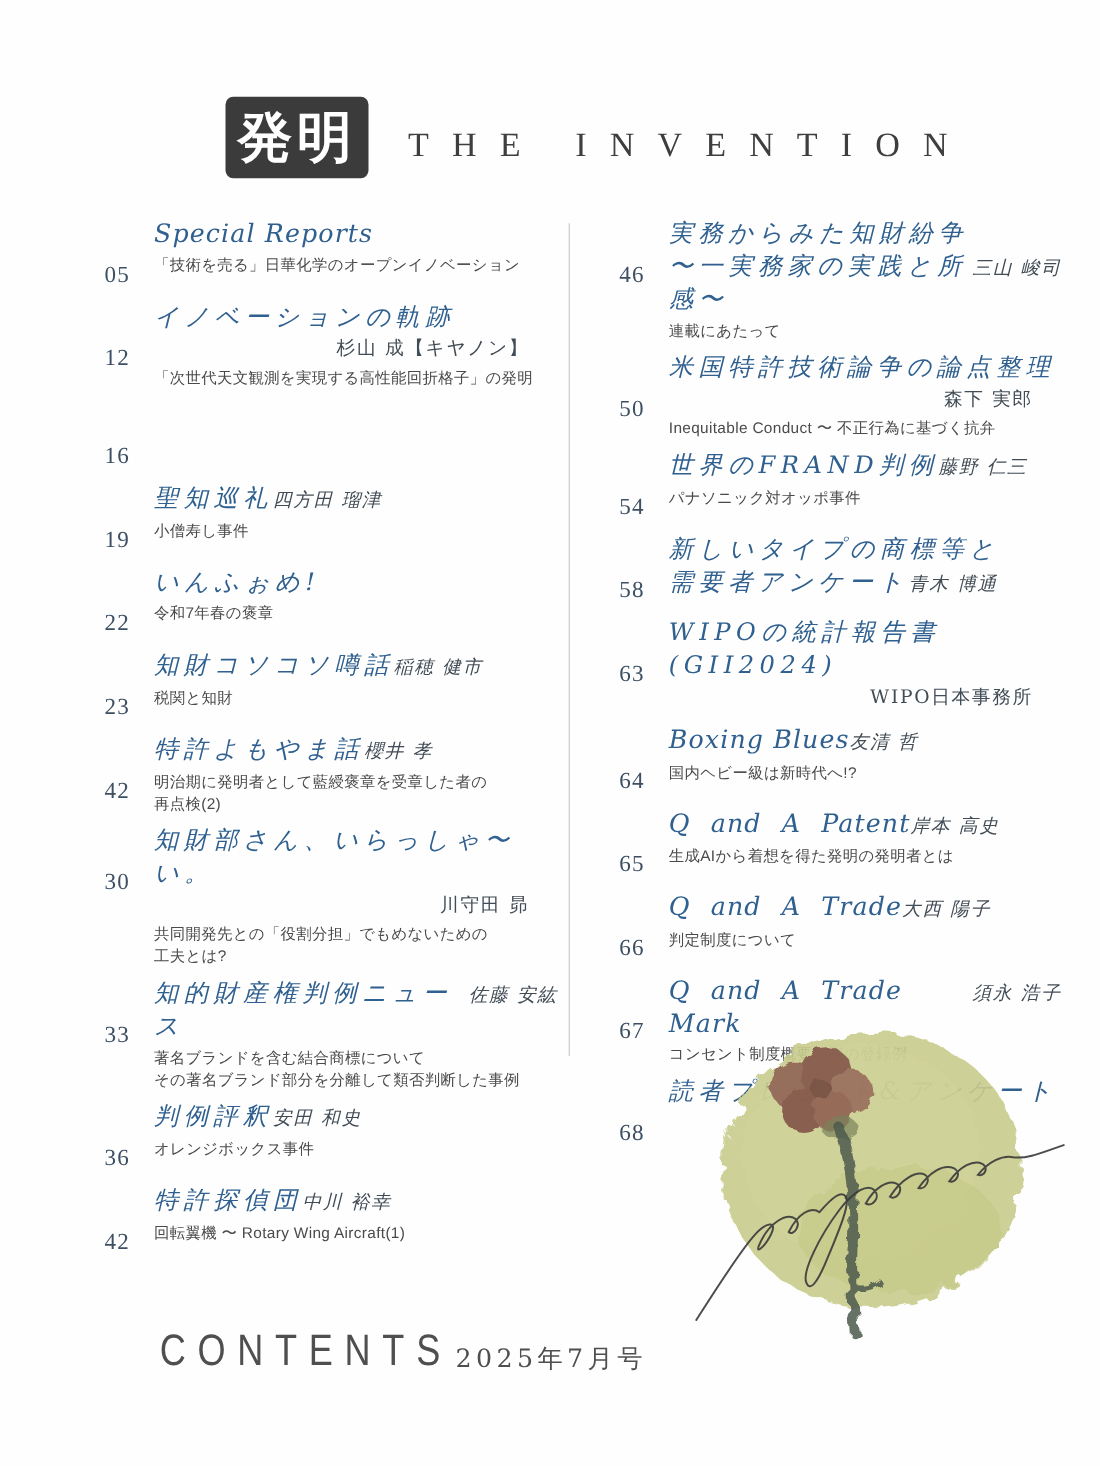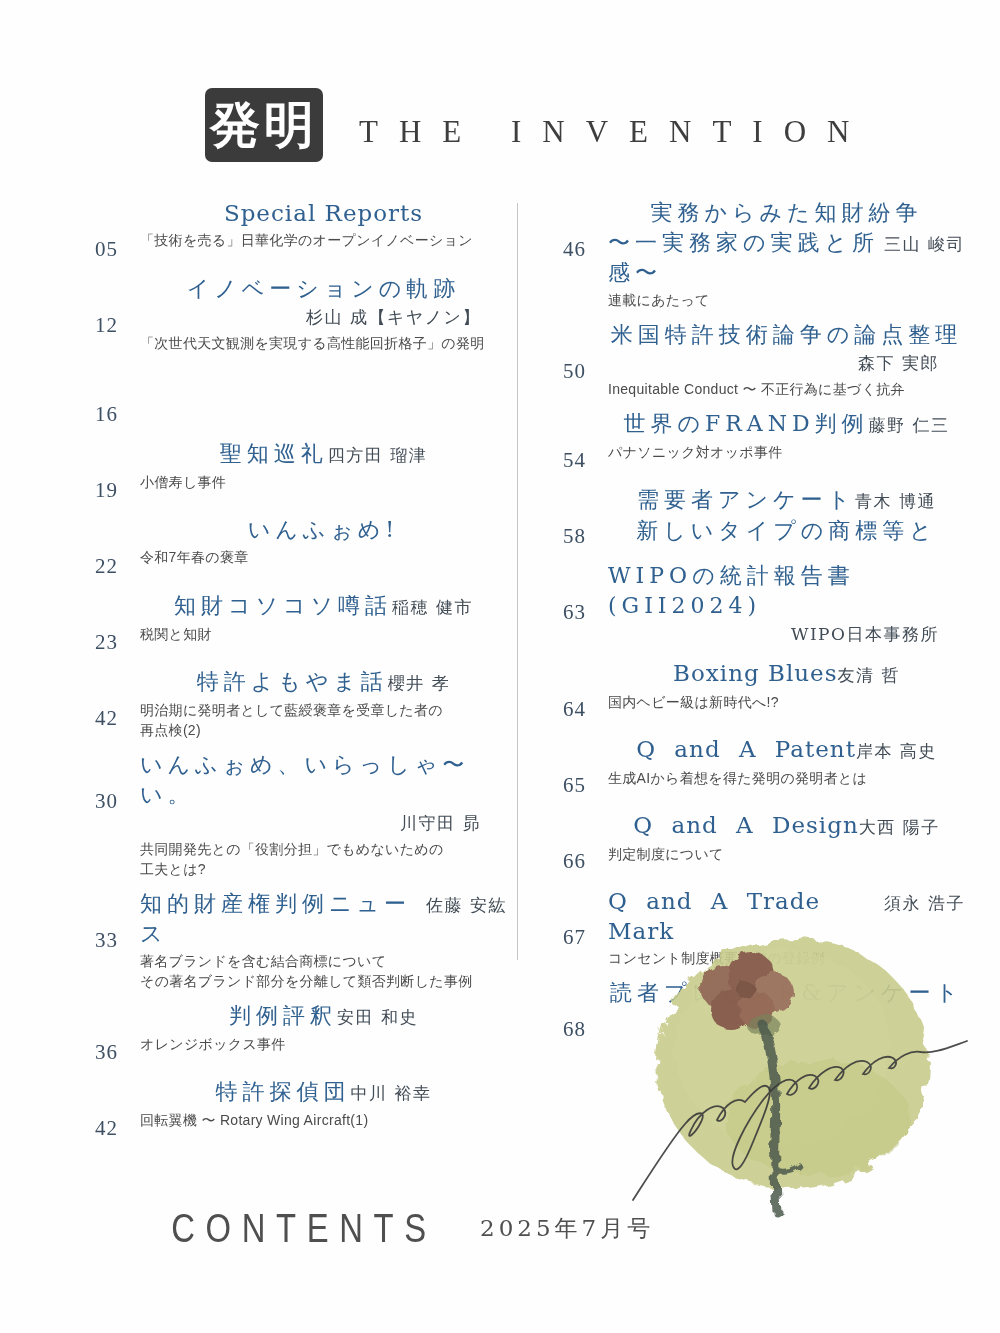--- a/index.html
+++ b/index.html
@@ -1,47 +1,47 @@
 <!DOCTYPE html>
 <html><head>
 <meta charset="utf-8">
 <style>
   html,body{margin:0;padding:0;background:#fff;}
   .page{position:relative;width:1000px;height:1333px;background:#fefefe;overflow:hidden;
         font-family:"Liberation Serif",serif;}
   
   .masthead{position:absolute;left:205px;top:88px;display:flex;align-items:center;}
-  .logo-box{width:118px;height:74px;background:#3b3b3b;border-radius:7px;
+  .logo-box{width:130px;height:74px;background:#3b3b3b;border-radius:7px;
             display:flex;align-items:center;justify-content:center;text-align:right;}
   .logo-box span{color:#fff;font-size:50px;font-weight:bold;letter-spacing:4px;
                  font-family:"DejaVu Serif","Liberation Serif",serif;line-height:1;}
   .logo-sub{margin-left:36px;font-size:31px;letter-spacing:21px;color:#3e3e3e;
             font-family:"Liberation Serif",serif;white-space:nowrap;padding-top:14px;}
   
   .divider{position:absolute;left:517px;top:203px;width:1px;height:757px;background:#c6c6c6;}
   .col{position:absolute;top:198px;}
   .col-left{left:95px;width:412px;}
   .col-right{left:563px;width:402px;}
   .entry{display:flex;margin-bottom:10px;}
   .num{width:45px;flex:none;font-size:21px;color:#3d4f63;letter-spacing:1px;line-height:30px;margin-top:36px;}
   .content{flex:1;min-width:0;}
-  .title-row{display:flex;justify-content:center;align-items:baseline;line-height:30px;}
+  .title-row{display:flex;justify-content:flex-start;align-items:baseline;line-height:30px;font-style:italic;}
   .title{font-size:22px;color:#2f608f;letter-spacing:5px;font-family:"DejaVu Serif","Liberation Serif",serif;}
   .title.latin{font-size:23px;letter-spacing:1px;}
   .title.qa{word-spacing:10px;}
   .author{font-size:17px;color:#424c56;letter-spacing:1.5px;white-space:nowrap;
           font-family:"DejaVu Serif","Liberation Serif",serif;}
   .author-below{text-align:right;line-height:27px;padding-right:26px;}
   .sub{font-family:"Liberation Sans","DejaVu Sans",sans-serif;font-size:14px;color:#4a4a4a;
        line-height:20px;letter-spacing:0.3px;margin-top:2px;}
   .sub + .sub{margin-top:0;}
   
   .flower-illo{position:absolute;left:625px;top:930px;width:345px;height:290px;}
   
-  .footer{position:absolute;left:142px;top:1206px;display:flex;align-items:center;gap:40px;}
+  .footer{position:absolute;left:116px;top:1206px;display:flex;align-items:flex-end;}
   .contents-label{font-family:"Liberation Sans","DejaVu Sans",sans-serif;font-size:40px;
                   letter-spacing:13px;color:#4f4f4f;transform:scaleX(0.82);transform-origin:left baseline;
                   font-weight:500;}
   .issue-label{font-size:23px;letter-spacing:4px;color:#4f4f4f;margin-left:-26px;
                font-family:"DejaVu Serif","Liberation Serif",serif;}
 </style>
 </head>
 <body>
 
 <div class="page">
@@ -123,21 +123,21 @@
         </div>
         <div class="sub">明治期に発明者として藍綬褒章を受章した者の</div>
         <div class="sub">再点検(2)</div>
       </div>
     </div>
 
     <div class="entry">
       <div class="num">30</div>
       <div class="content">
         <div class="title-row">
-            <span class="title">いんふぉめ、いらっしゃ〜い。</span>
+            <span class="title">知財部さん、いらっしゃ〜い。</span>
           </div>
         <div class="author author-below">川守田 昴</div>
         <div class="sub">共同開発先との「役割分担」でもめないための</div>
         <div class="sub">工夫とは?</div>
       </div>
     </div>
 
     <div class="entry">
       <div class="num">33</div>
       <div class="content">
@@ -209,26 +209,26 @@
           <span class="author">藤野 仁三</span>
         </div>
         <div class="sub">パナソニック対オッポ事件</div>
       </div>
     </div>
 
     <div class="entry">
       <div class="num">58</div>
       <div class="content">
         <div class="title-row">
+            <span class="title">新しいタイプの商標等と</span>
+          </div>
+        <div class="title-row">
           <span class="title">需要者アンケート</span>
           <span class="author">青木 博通</span>
         </div>
-        <div class="title-row">
-            <span class="title">新しいタイプの商標等と</span>
-          </div>
       </div>
     </div>
 
     <div class="entry">
       <div class="num">63</div>
       <div class="content">
         <div class="title-row">
             <span class="title">WIPOの統計報告書(GII2024)</span>
           </div>
         <div class="author author-below">WIPO日本事務所</div>
@@ -254,21 +254,21 @@
           <span class="author">岸本 高史</span>
         </div>
         <div class="sub">生成AIから着想を得た発明の発明者とは</div>
       </div>
     </div>
 
     <div class="entry">
       <div class="num">66</div>
       <div class="content">
         <div class="title-row">
-          <span class="title latin qa">Q and A Design</span>
+          <span class="title latin qa">Q and A Trade</span>
           <span class="author">大西 陽子</span>
         </div>
         <div class="sub">判定制度について</div>
       </div>
     </div>
 
     <div class="entry">
       <div class="num">67</div>
       <div class="content">
         <div class="title-row">

